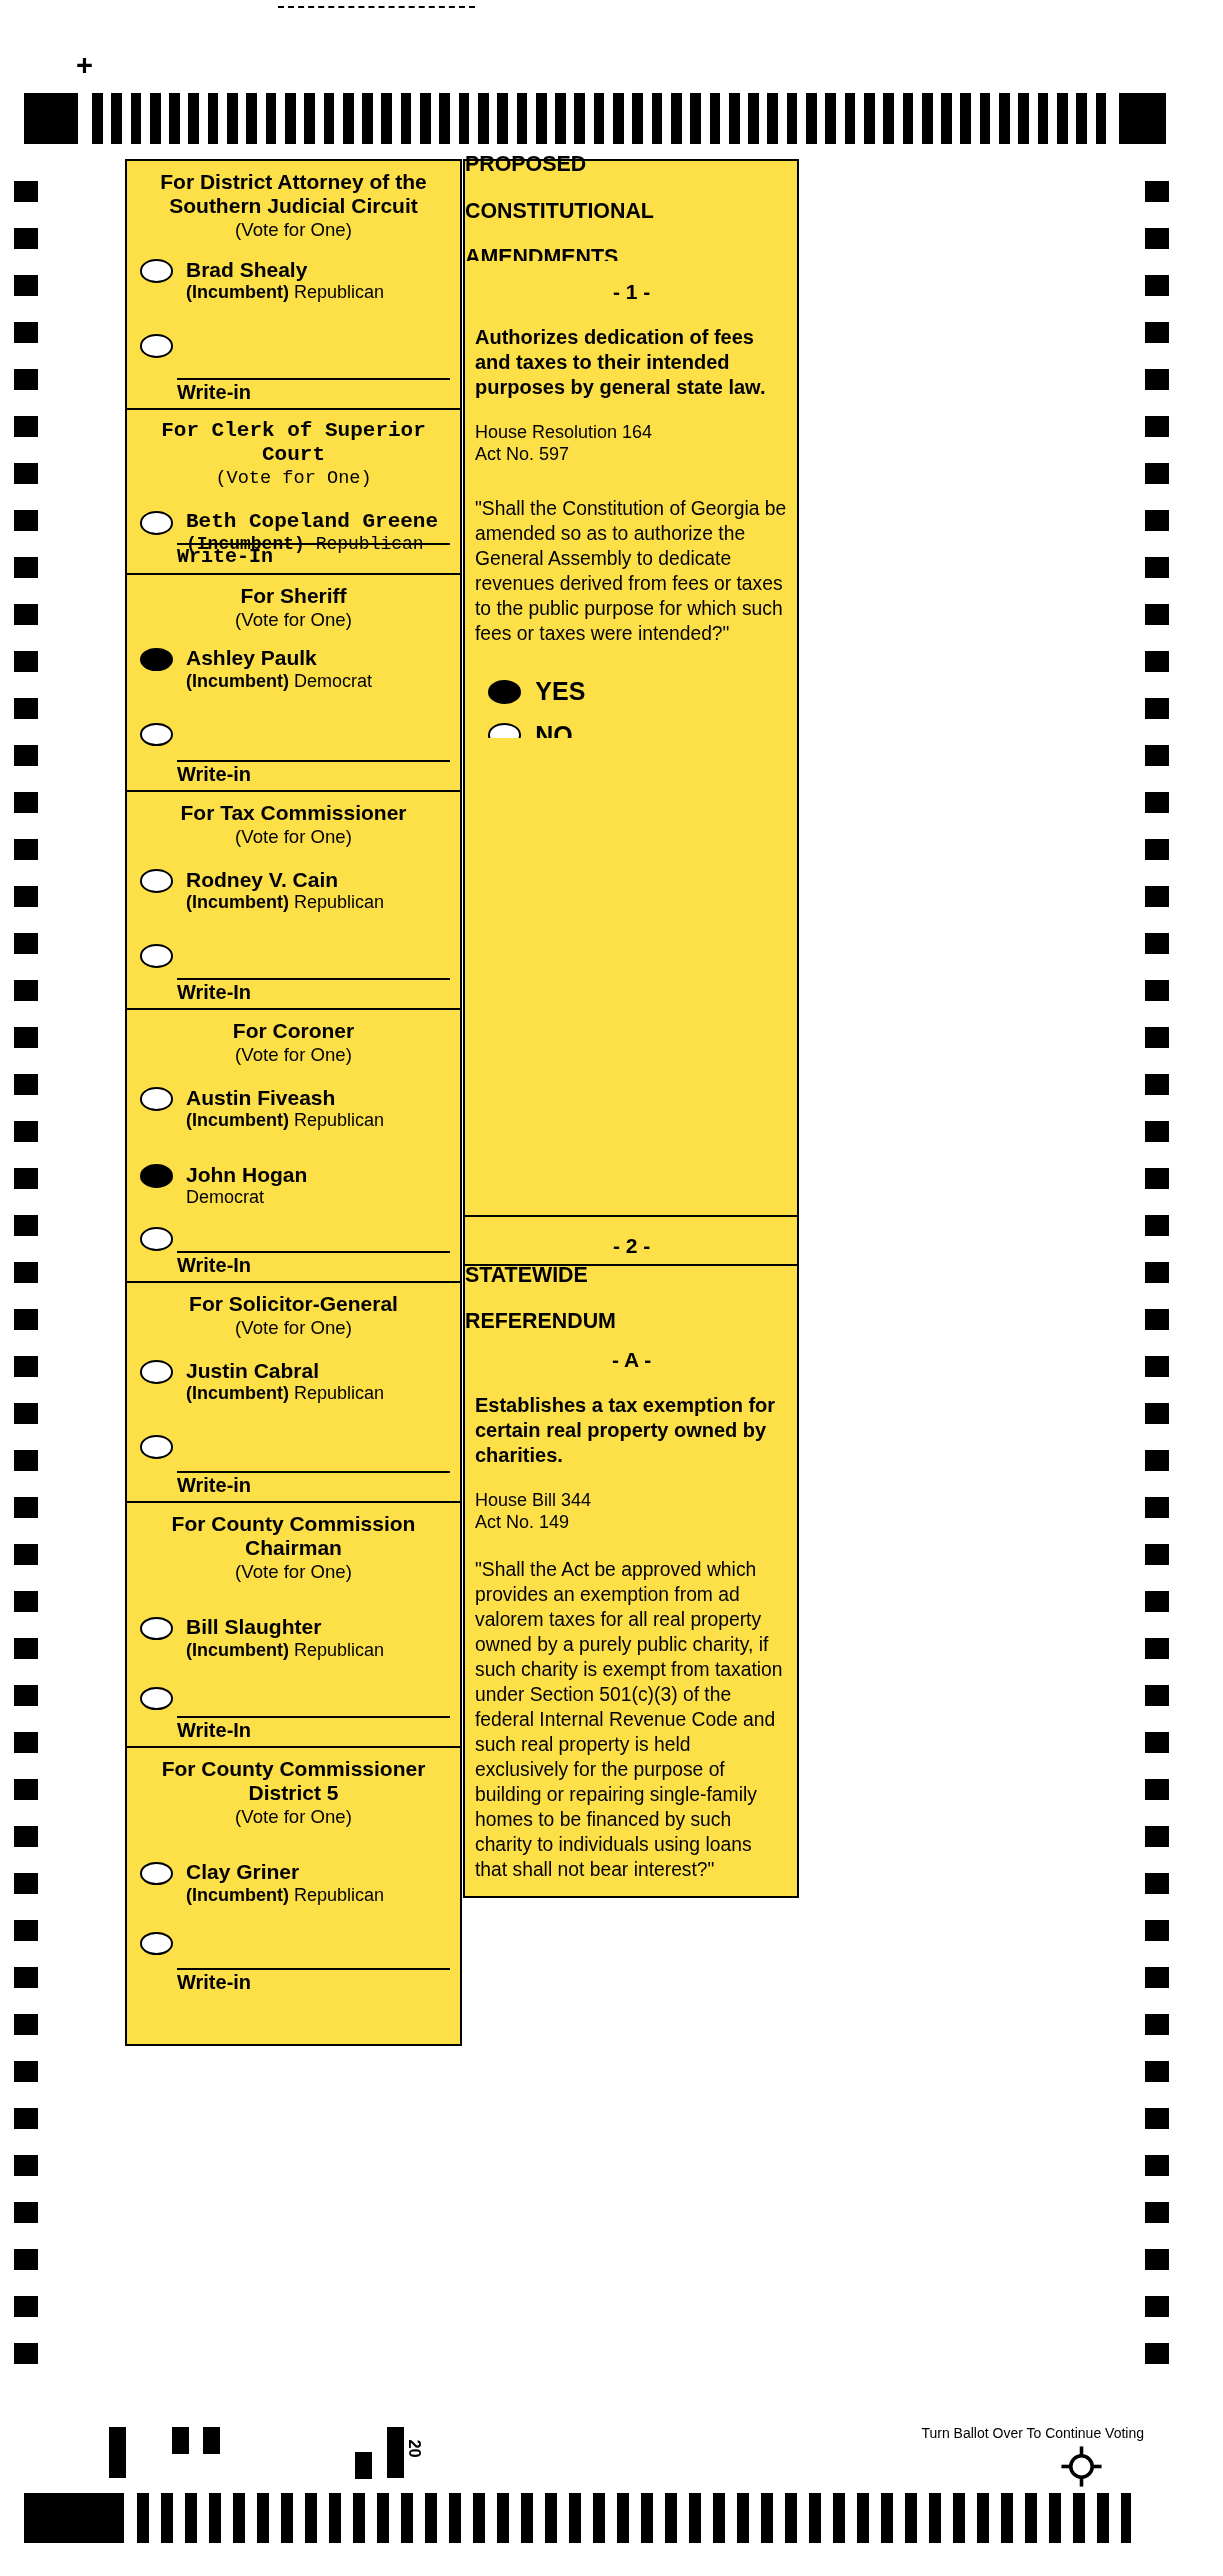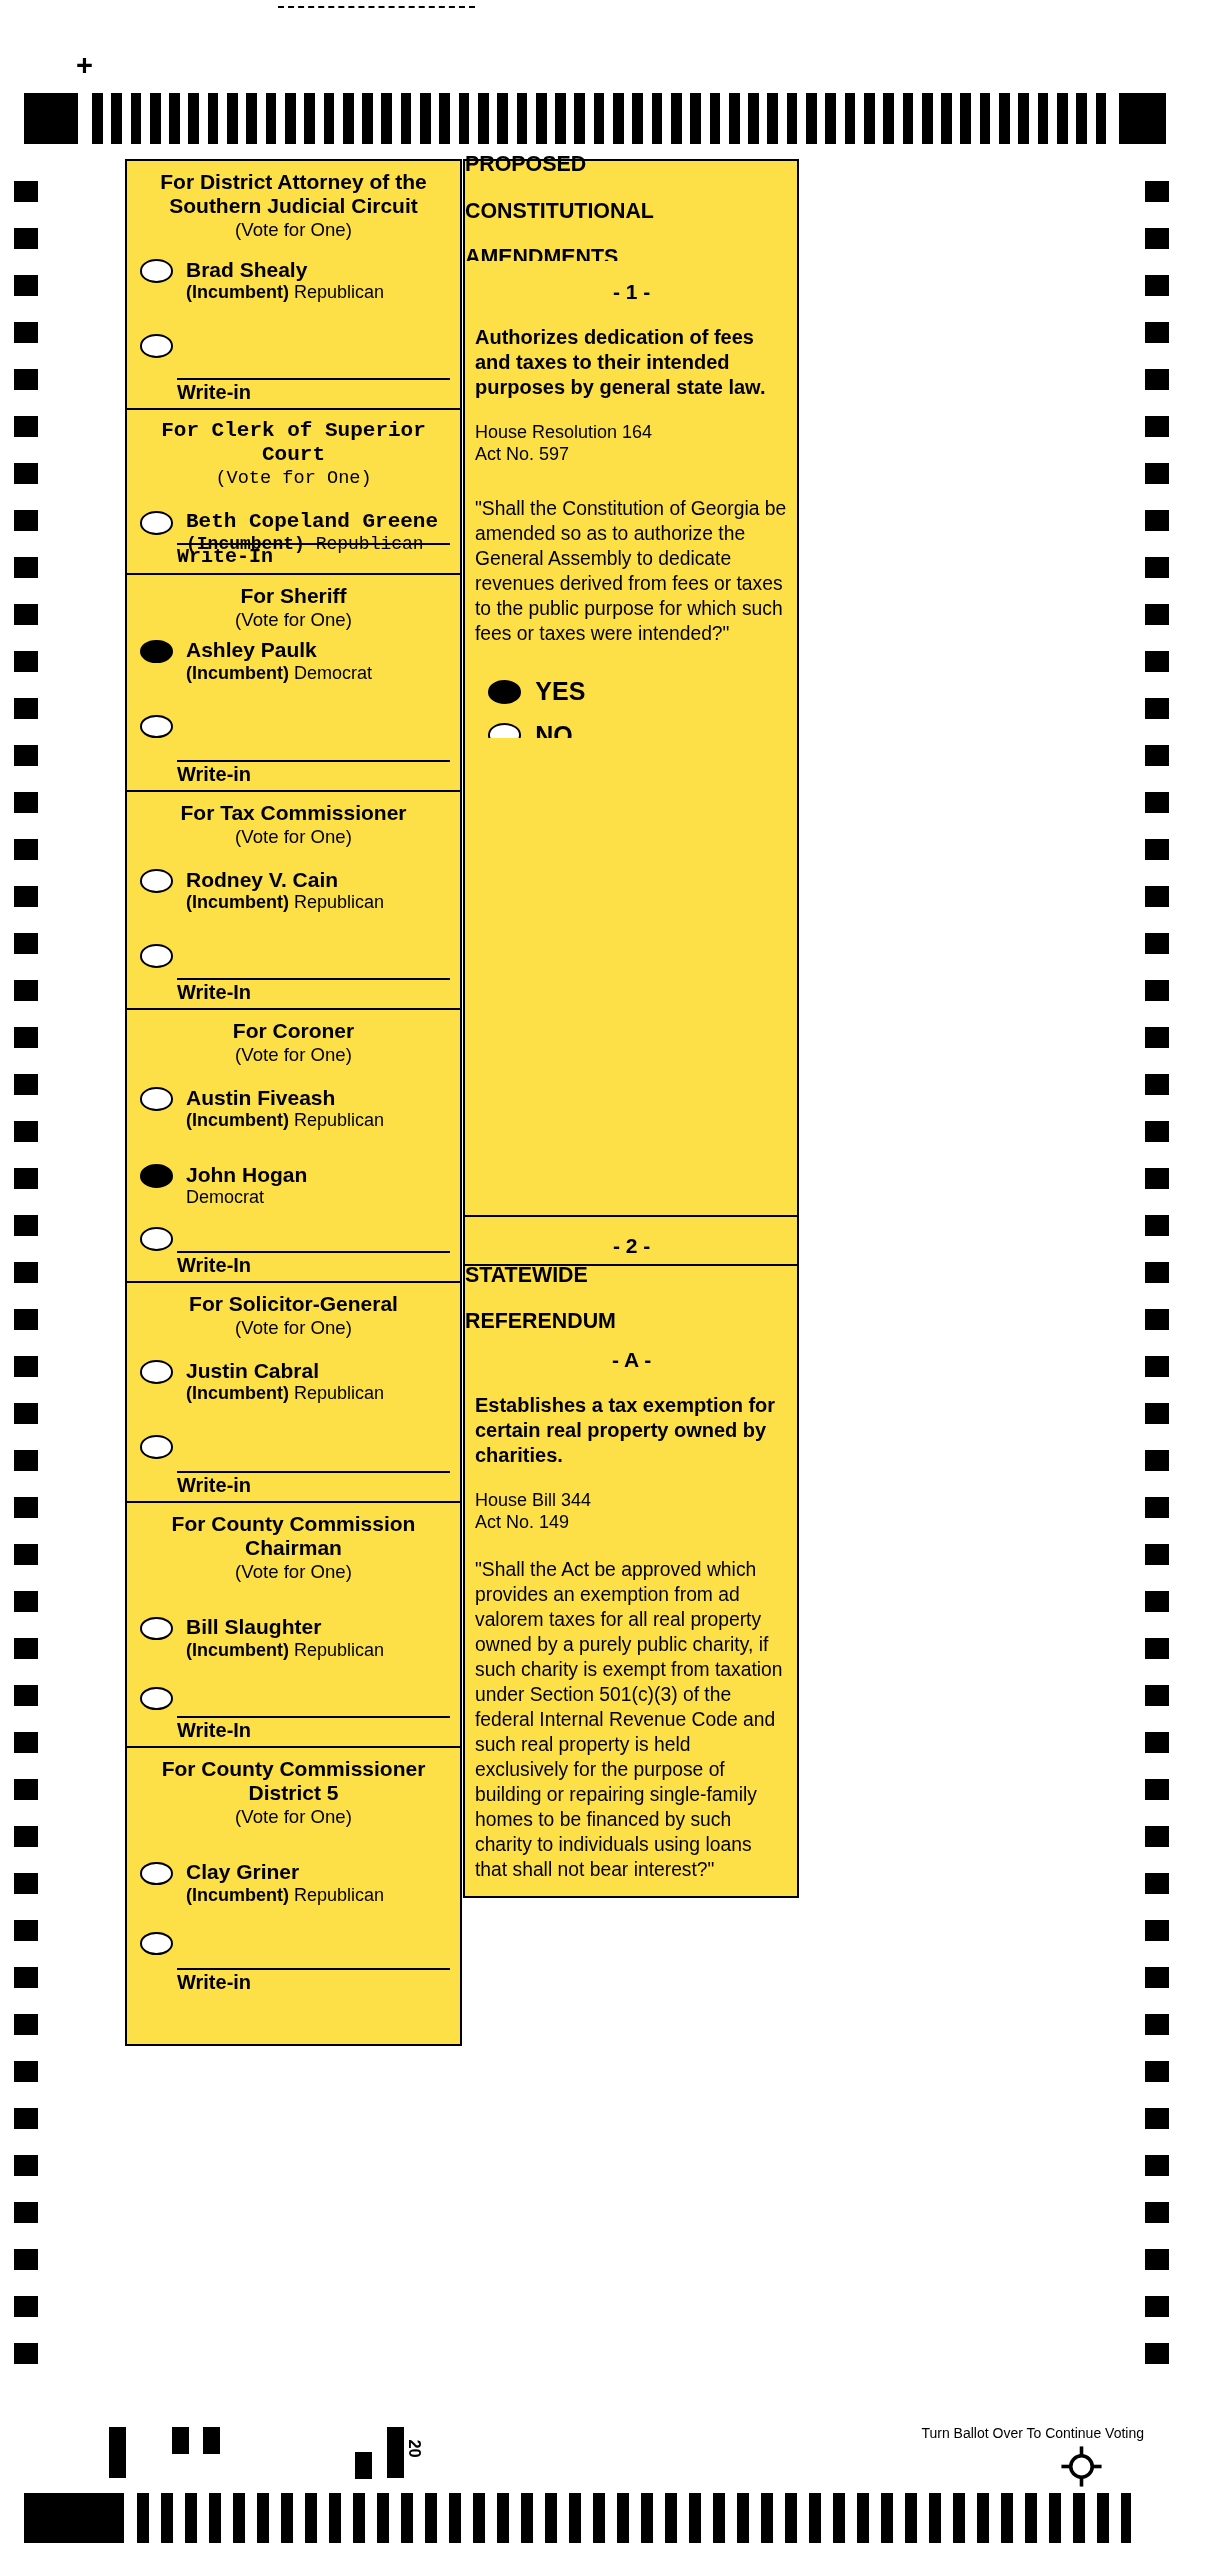--- a/index.html
+++ b/index.html
@@ -101,21 +101,21 @@
         <div class="writein">
           <div class="wline"></div>
           <div class="wlabel">Write-In</div>
         </div>
       </div>
       <div class="contest" style="height: 217px;">
         <div class="ctitle">
           <div>For Sheriff</div>
         </div>
         <div class="csub">(Vote for One)</div>
-        <div class="cand candrow" style="margin-top: 9px;">
+        <div class="cand candrow" style="margin-top: 17px;">
           <div class="oval filled"></div>
           <div class="candtext">
             <div class="cname">Ashley Paulk</div>
             <div class="cparty"><b>(Incumbent)</b> Democrat</div>
           </div>
         </div>
         <div class="cand candrow" style="margin-top: 31px;">
           <div class="oval"></div>
         </div>
         <div class="writein">

